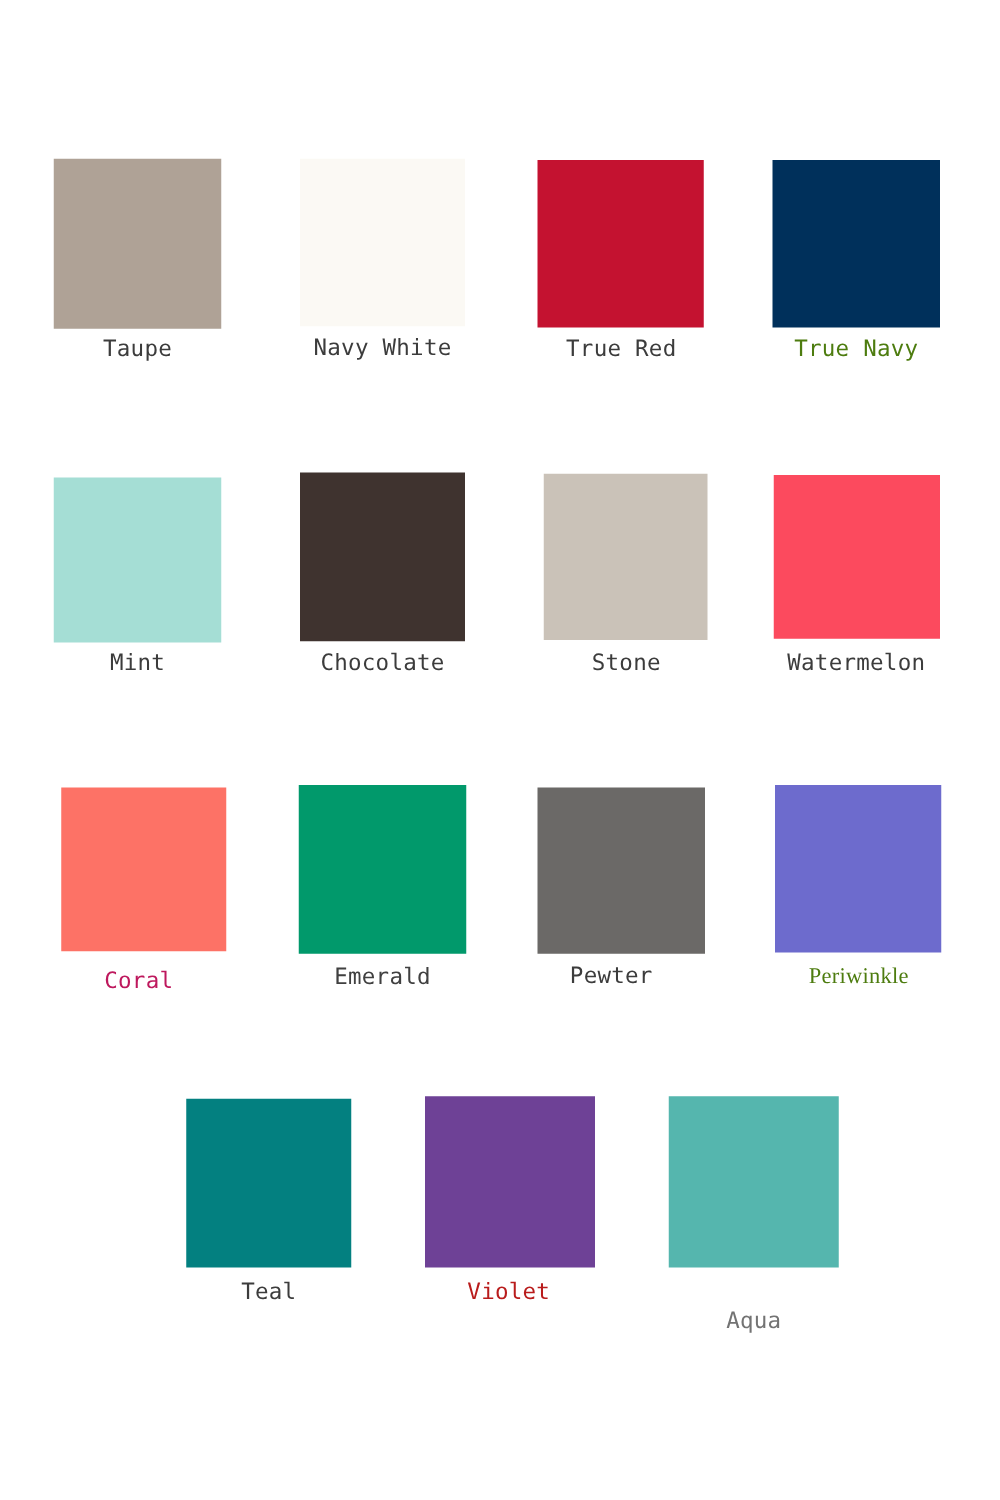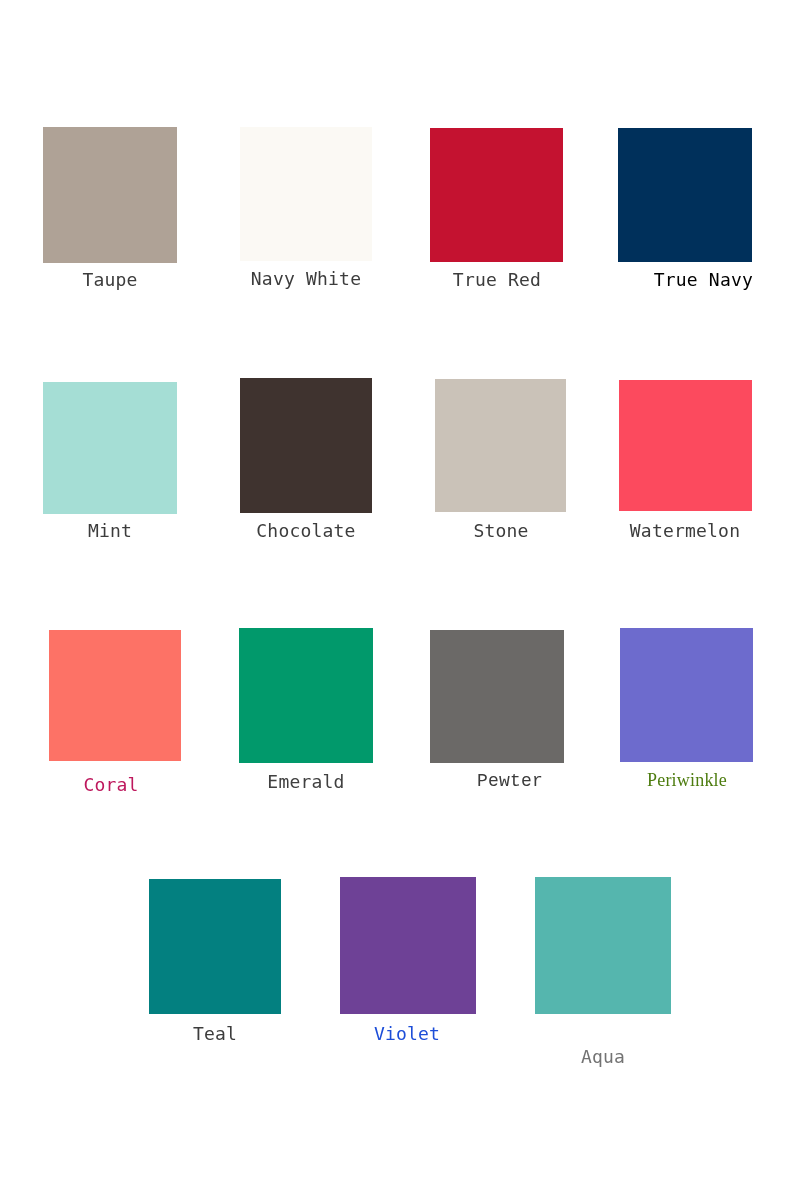--- a/index.html
+++ b/index.html
@@ -55,21 +55,21 @@
     <div class="swatch-cell" style="left: 0px; top: 0px;">
       <div class="swatch-chip" style="position: absolute; left: 240px; top: 127px; width: 132px; height: 134px; background: rgb(251, 249, 244);"></div>
       <div class="swatch-label" style="left: 238px; top: 270px; width: 136px; color: rgb(60, 60, 60);">Navy White</div>
     </div>
     <div class="swatch-cell" style="left: 0px; top: 0px;">
       <div class="swatch-chip" style="position: absolute; left: 430px; top: 128px; width: 133px; height: 134px; background: rgb(196, 18, 48);"></div>
       <div class="swatch-label" style="left: 429px; top: 271px; width: 136px; color: rgb(60, 60, 60);">True Red</div>
     </div>
     <div class="swatch-cell" style="left: 0px; top: 0px;">
       <div class="swatch-chip" style="position: absolute; left: 618px; top: 128px; width: 134px; height: 134px; background: rgb(0, 48, 91);"></div>
-      <div class="swatch-label" style="left: 617px; top: 271px; width: 136px; color: #000000; text-align: right;">True Navy</div>
+      <div class="swatch-label" style="left: 617px; top: 271px; width: 136px; color: #4d7c0f;">True Navy</div>
     </div>
     <div class="swatch-cell" style="left: 0px; top: 0px;">
       <div class="swatch-chip" style="position: absolute; left: 43px; top: 382px; width: 134px; height: 132px; background: rgb(165, 222, 213);"></div>
       <div class="swatch-label" style="left: 43px; top: 522px; width: 134px; color: rgb(60, 60, 60);">Mint</div>
     </div>
     <div class="swatch-cell" style="left: 0px; top: 0px;">
       <div class="swatch-chip" style="position: absolute; left: 240px; top: 378px; width: 132px; height: 135px; background: rgb(63, 51, 47);"></div>
       <div class="swatch-label" style="left: 238px; top: 522px; width: 136px; color: rgb(60, 60, 60);">Chocolate</div>
     </div>
     <div class="swatch-cell" style="left: 0px; top: 0px;">
@@ -83,31 +83,31 @@
     <div class="swatch-cell" style="left: 0px; top: 0px;">
       <div class="swatch-chip" style="position: absolute; left: 49px; top: 630px; width: 132px; height: 131px; background: rgb(253, 114, 102);"></div>
       <div class="swatch-label" style="left: 44px; top: 776px; width: 134px; color: #be185d;">Coral</div>
     </div>
     <div class="swatch-cell" style="left: 0px; top: 0px;">
       <div class="swatch-chip" style="position: absolute; left: 239px; top: 628px; width: 134px; height: 135px; background: rgb(1, 153, 107);"></div>
       <div class="swatch-label" style="left: 238px; top: 773px; width: 136px; color: #404040;">Emerald</div>
     </div>
     <div class="swatch-cell" style="left: 0px; top: 0px;">
       <div class="swatch-chip" style="position: absolute; left: 430px; top: 630px; width: 134px; height: 133px; background: rgb(107, 105, 103);"></div>
-      <div class="swatch-label" style="left: 442px; top: 772px; width: 136px; color: rgb(60, 60, 60); font-family: Liberation Mono, monospace;">Pewter</div>
+      <div class="swatch-label" style="left: 421px; top: 772px; width: 136px; color: rgb(60, 60, 60);">Pewter</div>
     </div>
     <div class="swatch-cell" style="left: 0px; top: 0px;">
       <div class="swatch-chip" style="position: absolute; left: 620px; top: 628px; width: 133px; height: 134px; background: rgb(109, 107, 205);"></div>
       <div class="swatch-label" style="left: 619px; top: 771px; width: 136px; color: #4d7c0f; font-family: Liberation Serif, serif;">Periwinkle</div>
     </div>
     <div class="swatch-cell" style="left: 0px; top: 0px;">
       <div class="swatch-chip" style="position: absolute; left: 149px; top: 879px; width: 132px; height: 135px; background: rgb(3, 128, 128);"></div>
       <div class="swatch-label" style="left: 148px; top: 1025px; width: 134px; color: rgb(60, 60, 60);">Teal</div>
     </div>
     <div class="swatch-cell" style="left: 0px; top: 0px;">
       <div class="swatch-chip" style="position: absolute; left: 340px; top: 877px; width: 136px; height: 137px; background: rgb(110, 65, 150);"></div>
-      <div class="swatch-label" style="left: 340px; top: 1025px; width: 134px; color: #1d4ed8;">Violet</div>
+      <div class="swatch-label" style="left: 340px; top: 1025px; width: 134px; color: #b91c1c;">Violet</div>
     </div>
     <div class="swatch-cell" style="left: 0px; top: 0px;">
       <div class="swatch-chip" style="position: absolute; left: 535px; top: 877px; width: 136px; height: 137px; background: rgb(85, 182, 174);"></div>
       <div class="swatch-label" style="left: 536px; top: 1048px; width: 134px; color: #737373;">Aqua</div>
     </div>
   </div>
 
 </body></html>

